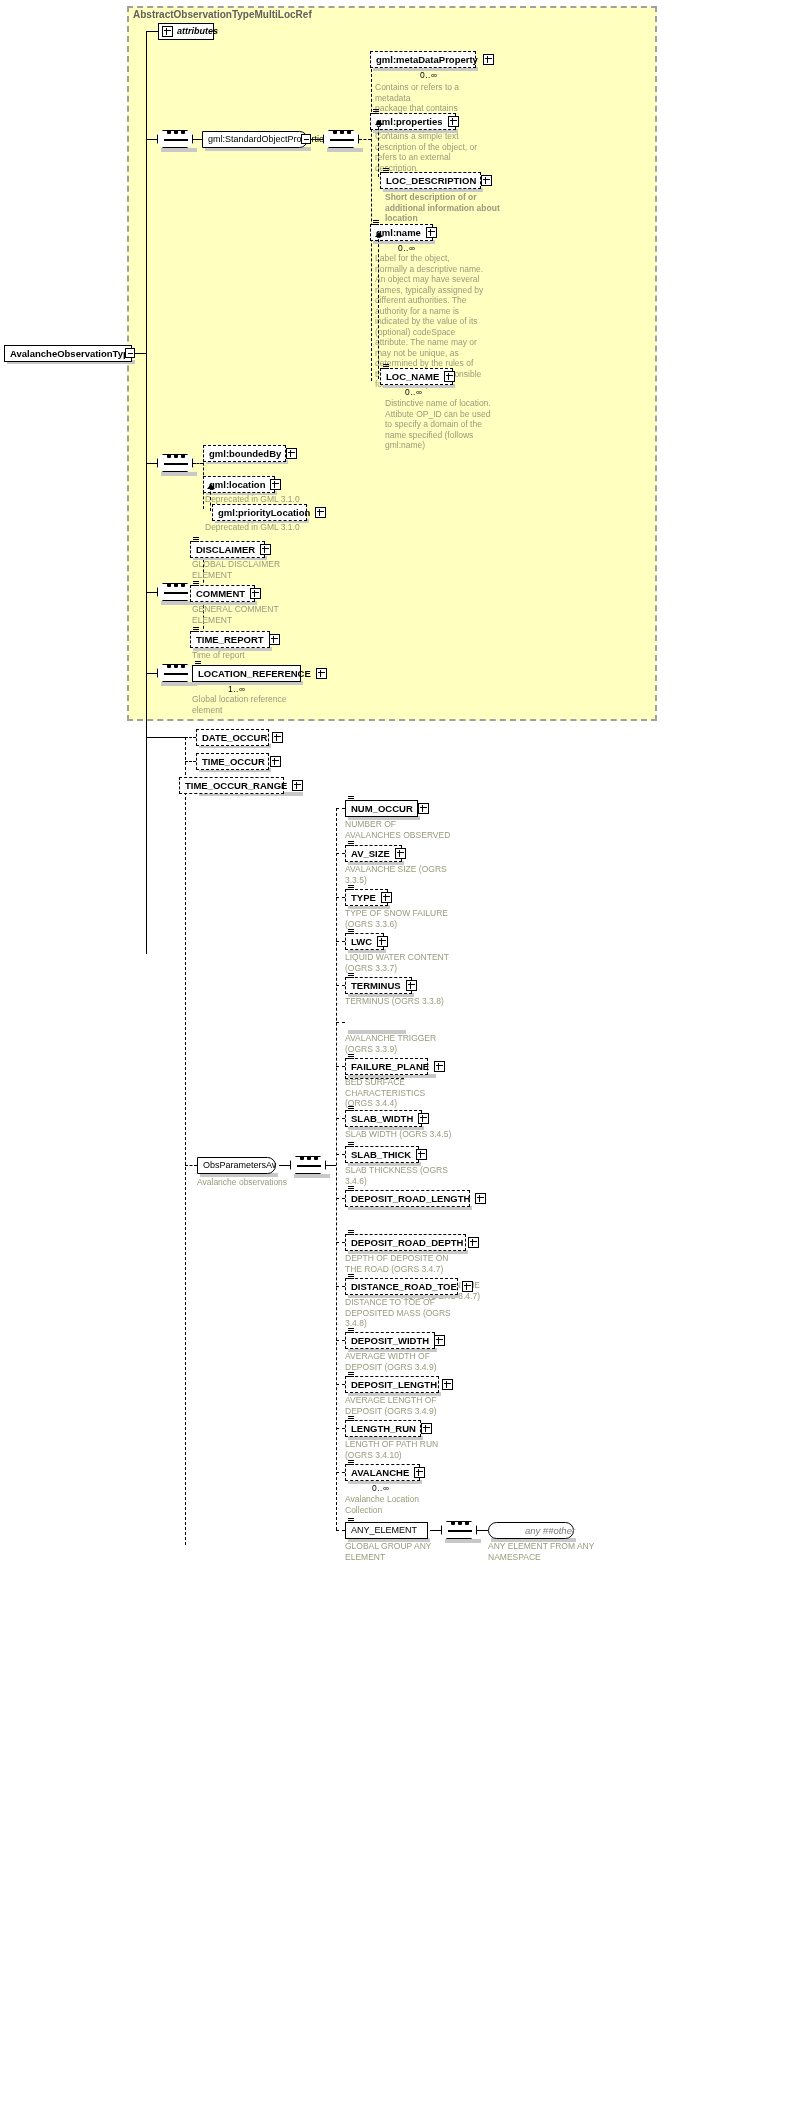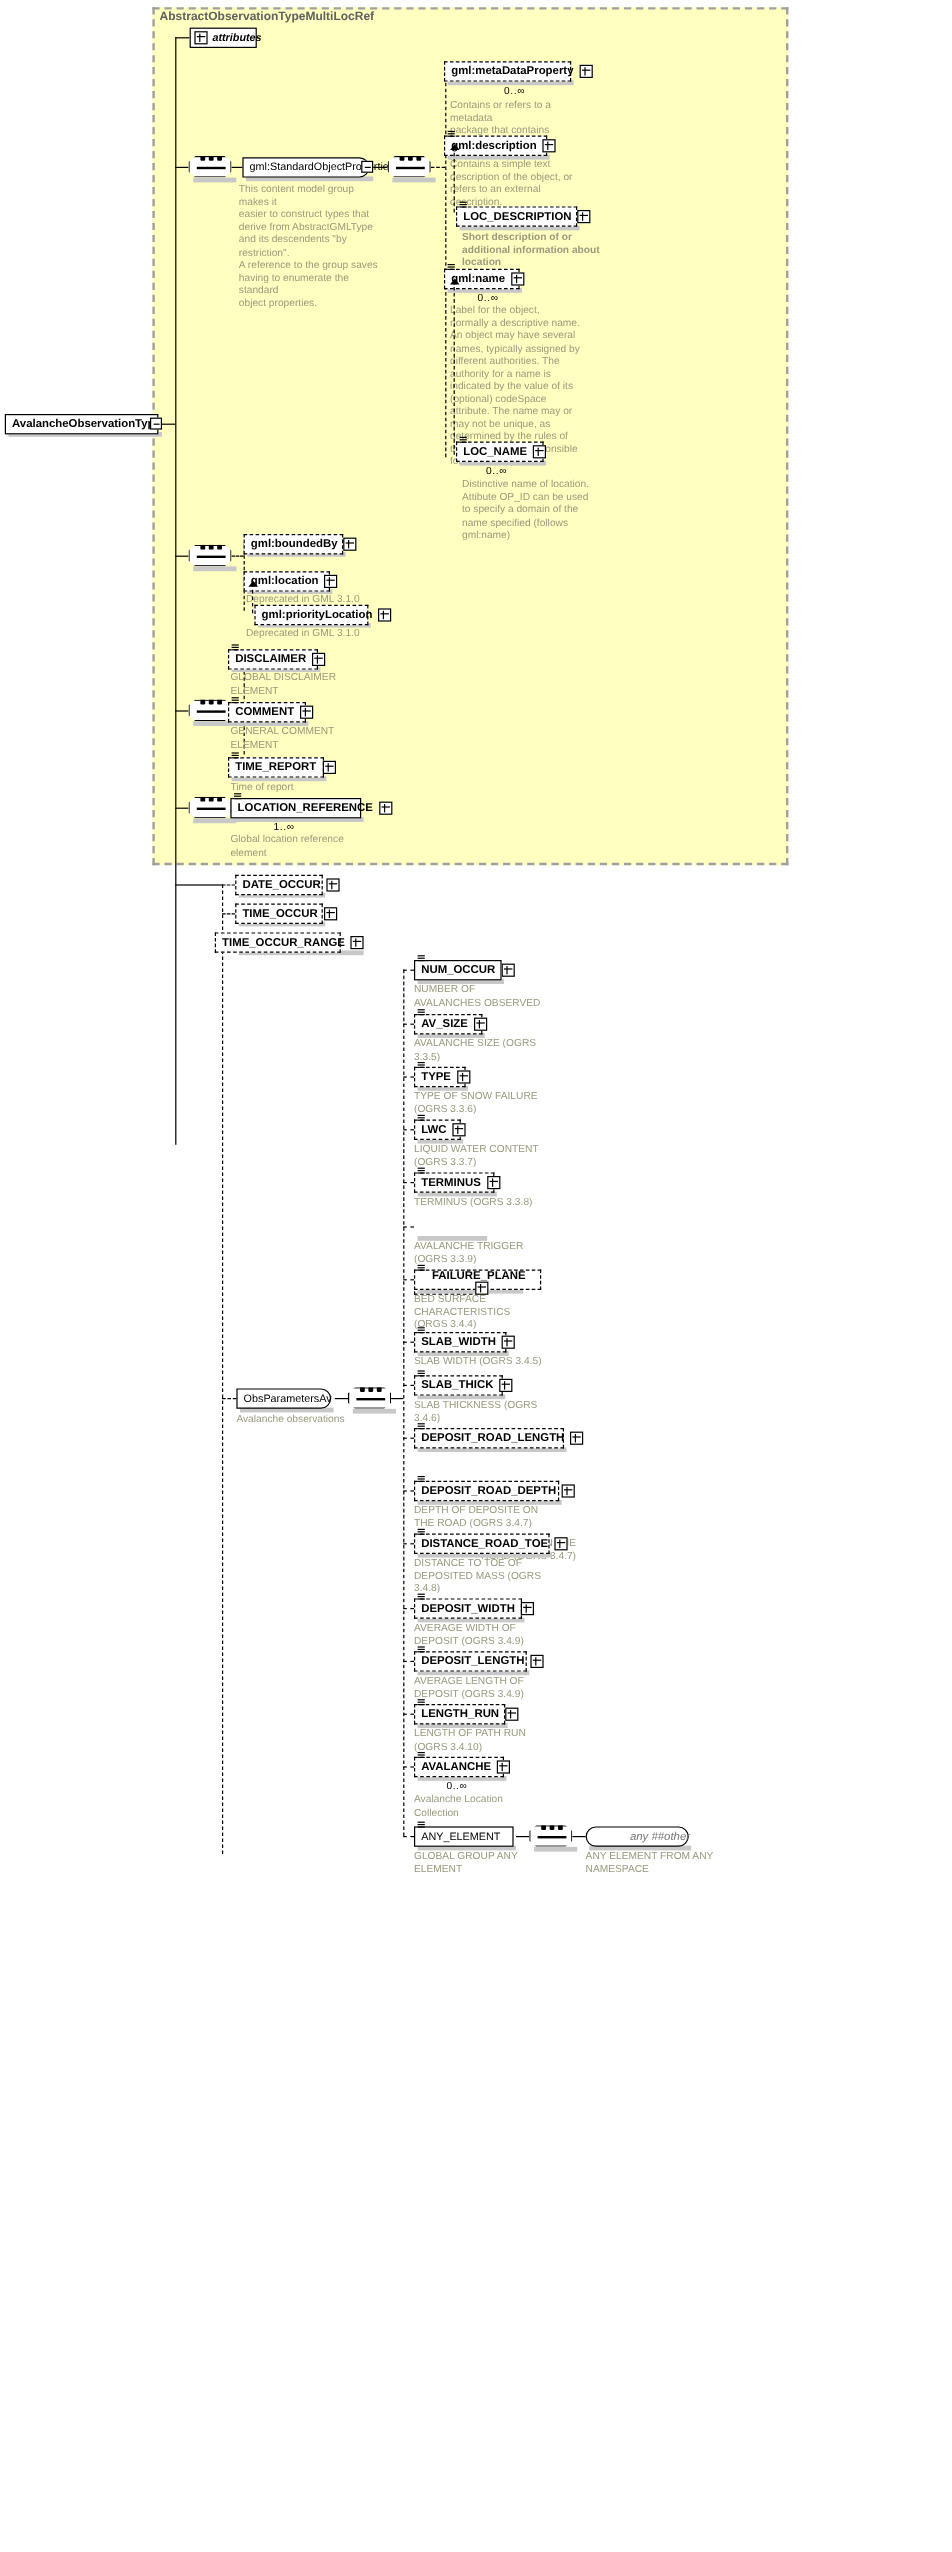--- a/index.html
+++ b/index.html
@@ -158,27 +158,20 @@
       <div class="d" style="left:23px;"></div>
   </div>
   <div class="comp-shadow" style="left:161px;top:148px;width:36px;"></div>
   <div class="ln h" style="left:193px;top:139px;width:9px;"></div>
 
   <div class="shadow" style="left:205px;top:147px;width:106px;"></div>
   <div class="node grp" style="left:202px;top:131px;width:106px;">
     <span class="lbl" style="font-size:9px;font-weight:normal;">gml:StandardObjectProperties</span>
   </div>
   <div class="minus" style="left:301px;top:134px;"></div>
-  <div class="doc" style="left:199px;top:152px;width:120px;">This content model group makes it
-easier to construct types that
-     derive from AbstractGMLType
-and its descendents "by restriction".
-     A reference to the group saves
-having to enumerate the standard
-object properties.</div>
 
   <div class="ln h" style="left:311px;top:139px;width:12px;"></div>
   <div class="compositor" style="left:323px;top:130px;">
     <div class="dots"></div>
     <div class="d" style="left:9px;"></div>
       <div class="d" style="left:16px;"></div>
       <div class="d" style="left:23px;"></div>
   </div>
   <div class="comp-shadow" style="left:327px;top:148px;width:36px;"></div>
   <div class="dln h" style="left:359px;top:139px;width:12px;"></div>
@@ -197,21 +190,21 @@
 properties.</div>
 
   <div class="dln h" style="left:371px;top:121px;width:14px;"></div>
   <div class="shadow" style="left:373px;top:129px;width:85px;"></div>
   <div class="node opt" style="left:370px;top:113px;width:86px;">
     <span class="doclines">
         <i></i>
         <i></i>
         <i></i>
       </span>
-    <span class="lbl">gml:description</span>
+    <span class="lbl">gml:properties</span>
     <span class="plus"></span>
   </div>
   <div class="doc" style="left:375px;top:131px;width:120px;">Contains a simple text
 description of the object, or
 refers to an external
 description.</div>
 
   <div class="dln v" style="left:378px;top:122px;height:55px;"></div>
   <div class="arrow up" style="left:375px;top:120px;"></div>
 
@@ -508,21 +501,21 @@
         <i></i>
       </span>
     <span class="lbl">TRIGGER</span>
     <span class="plus"></span>
   </div>
   <div class="doc" style="left:345px;top:1033px;width:125px;">AVALANCHE TRIGGER
 (OGRS 3.3.9)</div>
 
   <div class="dln h" style="left:336px;top:1066px;width:9px;"></div>
   <div class="shadow" style="left:348px;top:1074px;width:88px;"></div>
-  <div class="node opt" style="left:345px;top:1058px;width:106px;flex-direction:column;">
+  <div class="node opt" style="left:345px;top:1058px;width:83px;">
     <span class="doclines">
         <i></i>
         <i></i>
         <i></i>
       </span>
     <span class="lbl">FAILURE_PLANE</span>
     <span class="plus"></span>
   </div>
   <div class="doc" style="left:345px;top:1077px;width:125px;">BED SURFACE
 CHARACTERISTICS

